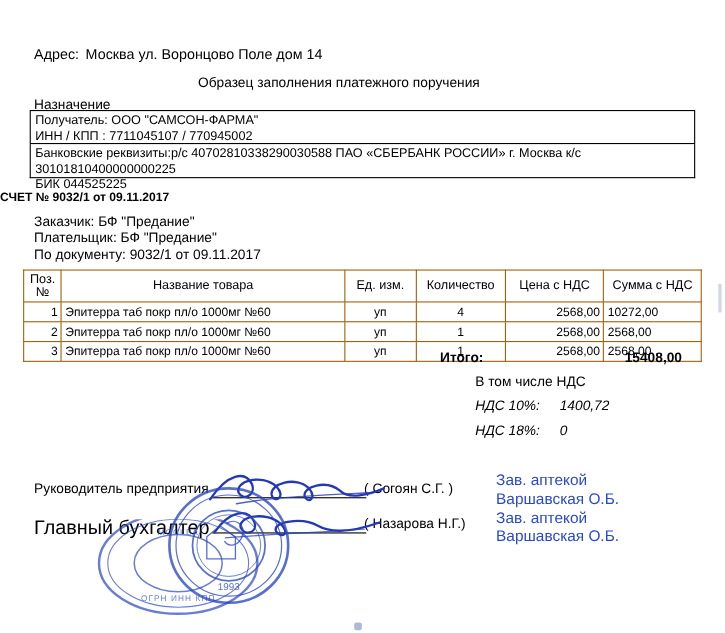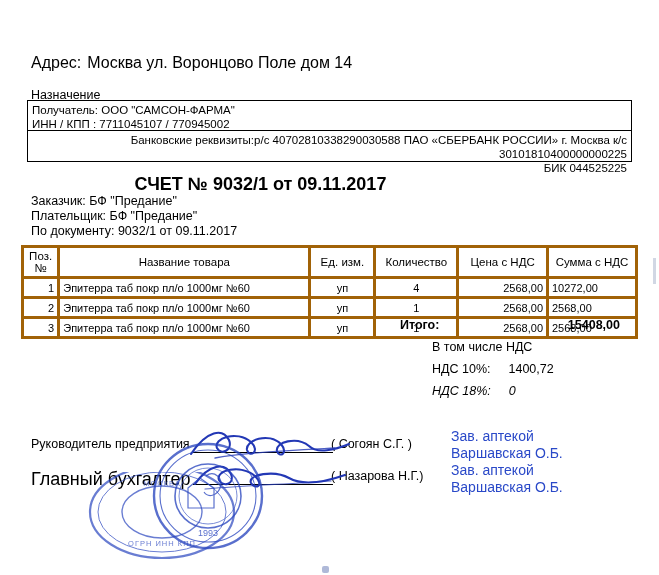--- a/index.html
+++ b/index.html
@@ -23,22 +23,22 @@
   .title {
     position: absolute;
     left: 28px;
     top: 12px;
     font-size: 13.5px;
     font-weight: bold;
   }
   .addr {
     position: absolute;
     left: 31px;
-    top: 54px;
-    font-size: 16px;
+    top: 42px;
+    font-size: 13px;
   }
   .addr .lbl { }
   .addr .val { margin-left: 6px; }
   .sample-caption {
     position: absolute;
     left: 180px;
     top: 68px;
     font-size: 12.5px;
   }
   
@@ -65,49 +65,47 @@
     left: 27px;
     top: 131px;
     width: 605px;
     height: 31px;
     border: 1px solid #000;
     border-top: none;
     box-sizing: border-box;
     font-size: 11.5px;
     padding: 2px 4px 0 4px;
     line-height: 14px;
-    text-align: right;
   }
   .invoice-no {
     position: absolute;
     left: 0;
     top: 174px;
     width: 521px;
-    text-align: center;
-    font-size: 18px;
+    font-size: 11px;
     font-weight: bold;
   }
   .parties {
     position: absolute;
     left: 31px;
     top: 194px;
     font-size: 12.5px;
     line-height: 15px;
   }
   
   table.items {
     position: absolute;
     left: 21px;
     top: 245px;
     width: 617px;
     border-collapse: collapse;
     font-size: 11px;
   }
   table.items th, table.items td {
-    border: 3px solid #a16207;
+    border: 1px solid #a16207;
     padding: 1px 3px;
     vertical-align: middle;
   }
   table.items thead th {
     font-weight: normal;
     text-align: center;
     height: 26px;
     font-size: 11.5px;
   }
   table.items tbody td {
@@ -137,20 +135,21 @@
     position: absolute;
     top: 340px;
     left: 432px;
     font-size: 12.5px;
   }
   .vat10 {
     position: absolute;
     top: 362px;
     left: 432px;
     font-size: 12.5px;
+    font-style: italic;
   }
   .vat10 .val { margin-left: 18px; }
   .vat18 {
     position: absolute;
     top: 384px;
     left: 432px;
     font-size: 12.5px;
     font-style: italic;
   }
   .vat18 .val { margin-left: 18px; }
@@ -268,20 +267,21 @@
 </head>
 <body>
 
 <div class="page">
 
 
   <div class="addr">
     <span class="lbl">Адрес:</span><span class="val">Москва ул. Воронцово Поле дом 14</span>
   </div>
 
+  <div class="sample-caption">Образец заполнения платежного поручения</div>
 
   <div class="purpose-label">Назначение</div>
 
   <div class="recipient-box">
     <div>Получатель: ООО "САМСОН-ФАРМА"</div>
     <div>ИНН / КПП : 7711045107 / 770945002</div>
   </div>
 
   <div class="bank-box">
     <div>Банковские реквизиты:р/с 40702810338290030588 ПАО «СБЕРБАНК РОССИИ» г. Москва к/с 30101810400000000225</div>

